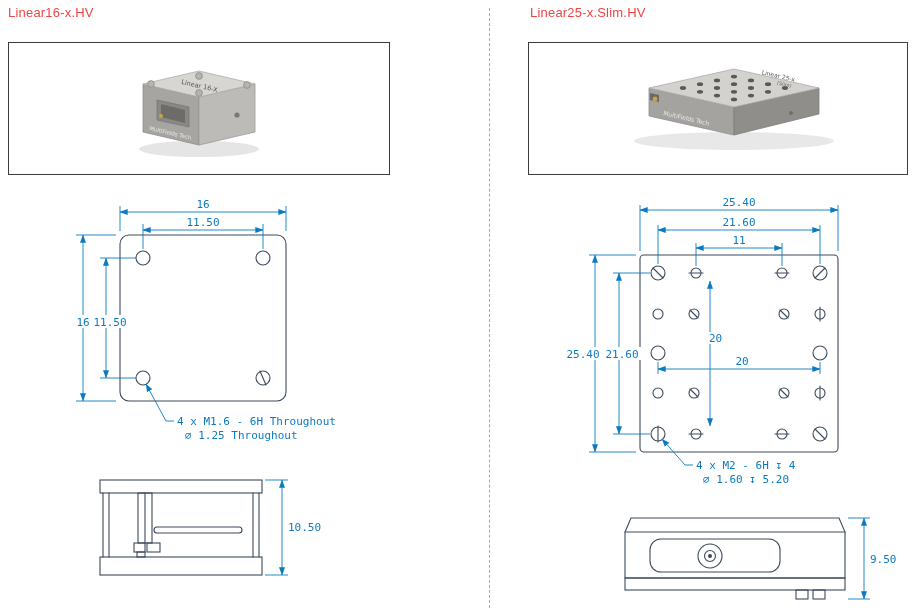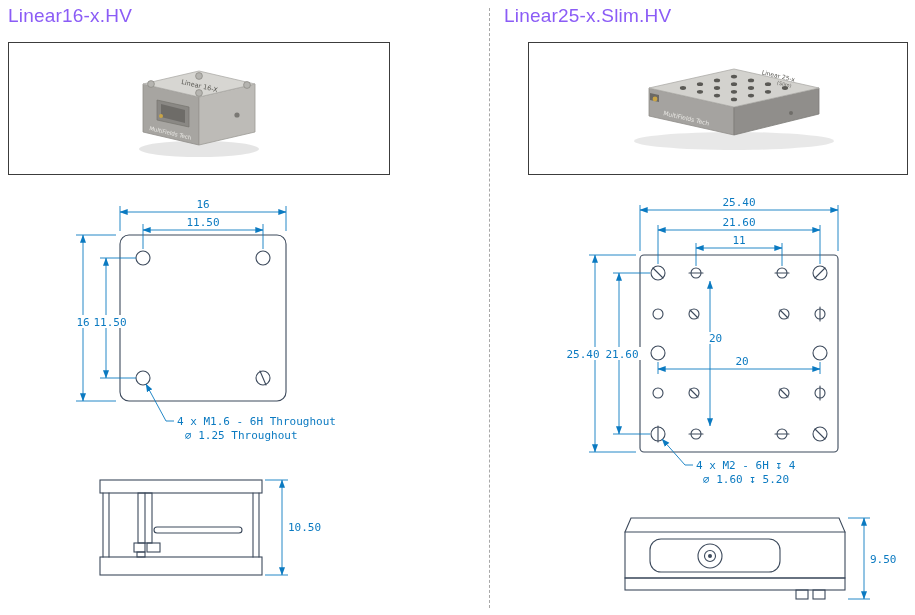--- a/index.html
+++ b/index.html
@@ -1,18 +1,18 @@
 <!DOCTYPE html>
 <html><head>
 <meta charset="utf-8">
 <style>
   *{margin:0;padding:0;box-sizing:border-box}
   html,body{background:#ffffff}
   body{position:relative;width:915px;height:615px;overflow:hidden;font-family:"Liberation Sans",sans-serif}
-  .title{position:absolute;font-size:19px;color:#8b5cf6;letter-spacing:.2px}
+  .title{position:absolute;font-size:13px;color:#ef4444;letter-spacing:.2px}
   .photo-box{position:absolute;border:1px solid #3c3c3c;background:#fff}
   .divider{position:absolute;left:489px;top:8px;height:600px;width:0;border-left:1px dashed #a8a8a8}
   svg.drawing,svg.photo{position:absolute;overflow:visible}
   .ln{stroke:#3d4a5c;stroke-width:1.1;fill:none;stroke-linecap:round}
   .ext{stroke:#0b7ac1;stroke-width:.9;fill:none}
   .dim{stroke:#0b7ac1;stroke-width:.9;fill:none;marker-start:url(#dimarrow);marker-end:url(#dimarrow)}
   .lead{stroke:#0b7ac1;stroke-width:.9;fill:none;marker-start:url(#dimarrow)}
   .dtxt,.note{fill:#0b7ac1;font-family:"DejaVu Sans Mono","DejaVu Sans",monospace;font-size:11px}
   .brk{fill:#ffffff}
   .facetext{font-family:"DejaVu Sans",sans-serif}
@@ -104,21 +104,21 @@
     <rect class="ln" x="74" y="55" width="88" height="6" rx="3"></rect>
   </g>
   <g>
     <line class="ext" x1="185" y1="8" x2="208" y2="8"></line>
     <line class="ext" x1="185" y1="103" x2="208" y2="103"></line>
     <line class="dim" x1="202" y1="8" x2="202" y2="103"></line>
     <text class="dtxt" x="208" y="59">10.50</text>
   </g>
 </svg>
 
-<div class="title" style="left:504px;top:5px">Linear25-x.Slim.HV</div>
+<div class="title" style="left:530px;top:5px">Linear25-x.Slim.HV</div>
 
 <div class="photo-box" style="left:528px;top:42px;width:380px;height:133px">
   <svg class="photo" width="380" height="133">
     <ellipse cx="205" cy="98" rx="100" ry="9" fill="rgba(0,0,0,0.09)"></ellipse>
     <g>
       <polygon points="120,45 205,64 205,92 120,73" fill="#a5a3a0" stroke="#8f8d89" stroke-width="0.8"></polygon>
       <polygon points="205,64 290,45 290,71 205,92" fill="#908e8b" stroke="#7e7c78" stroke-width="0.8"></polygon>
       <polygon points="205,26 290,45 205,64 120,45" fill="#d3d2ce" stroke="#adaca8" stroke-width="0.8"></polygon>
       <g fill="#5a5955">
         <ellipse cx="154" cy="45" rx="3.1" ry="1.9"></ellipse>

